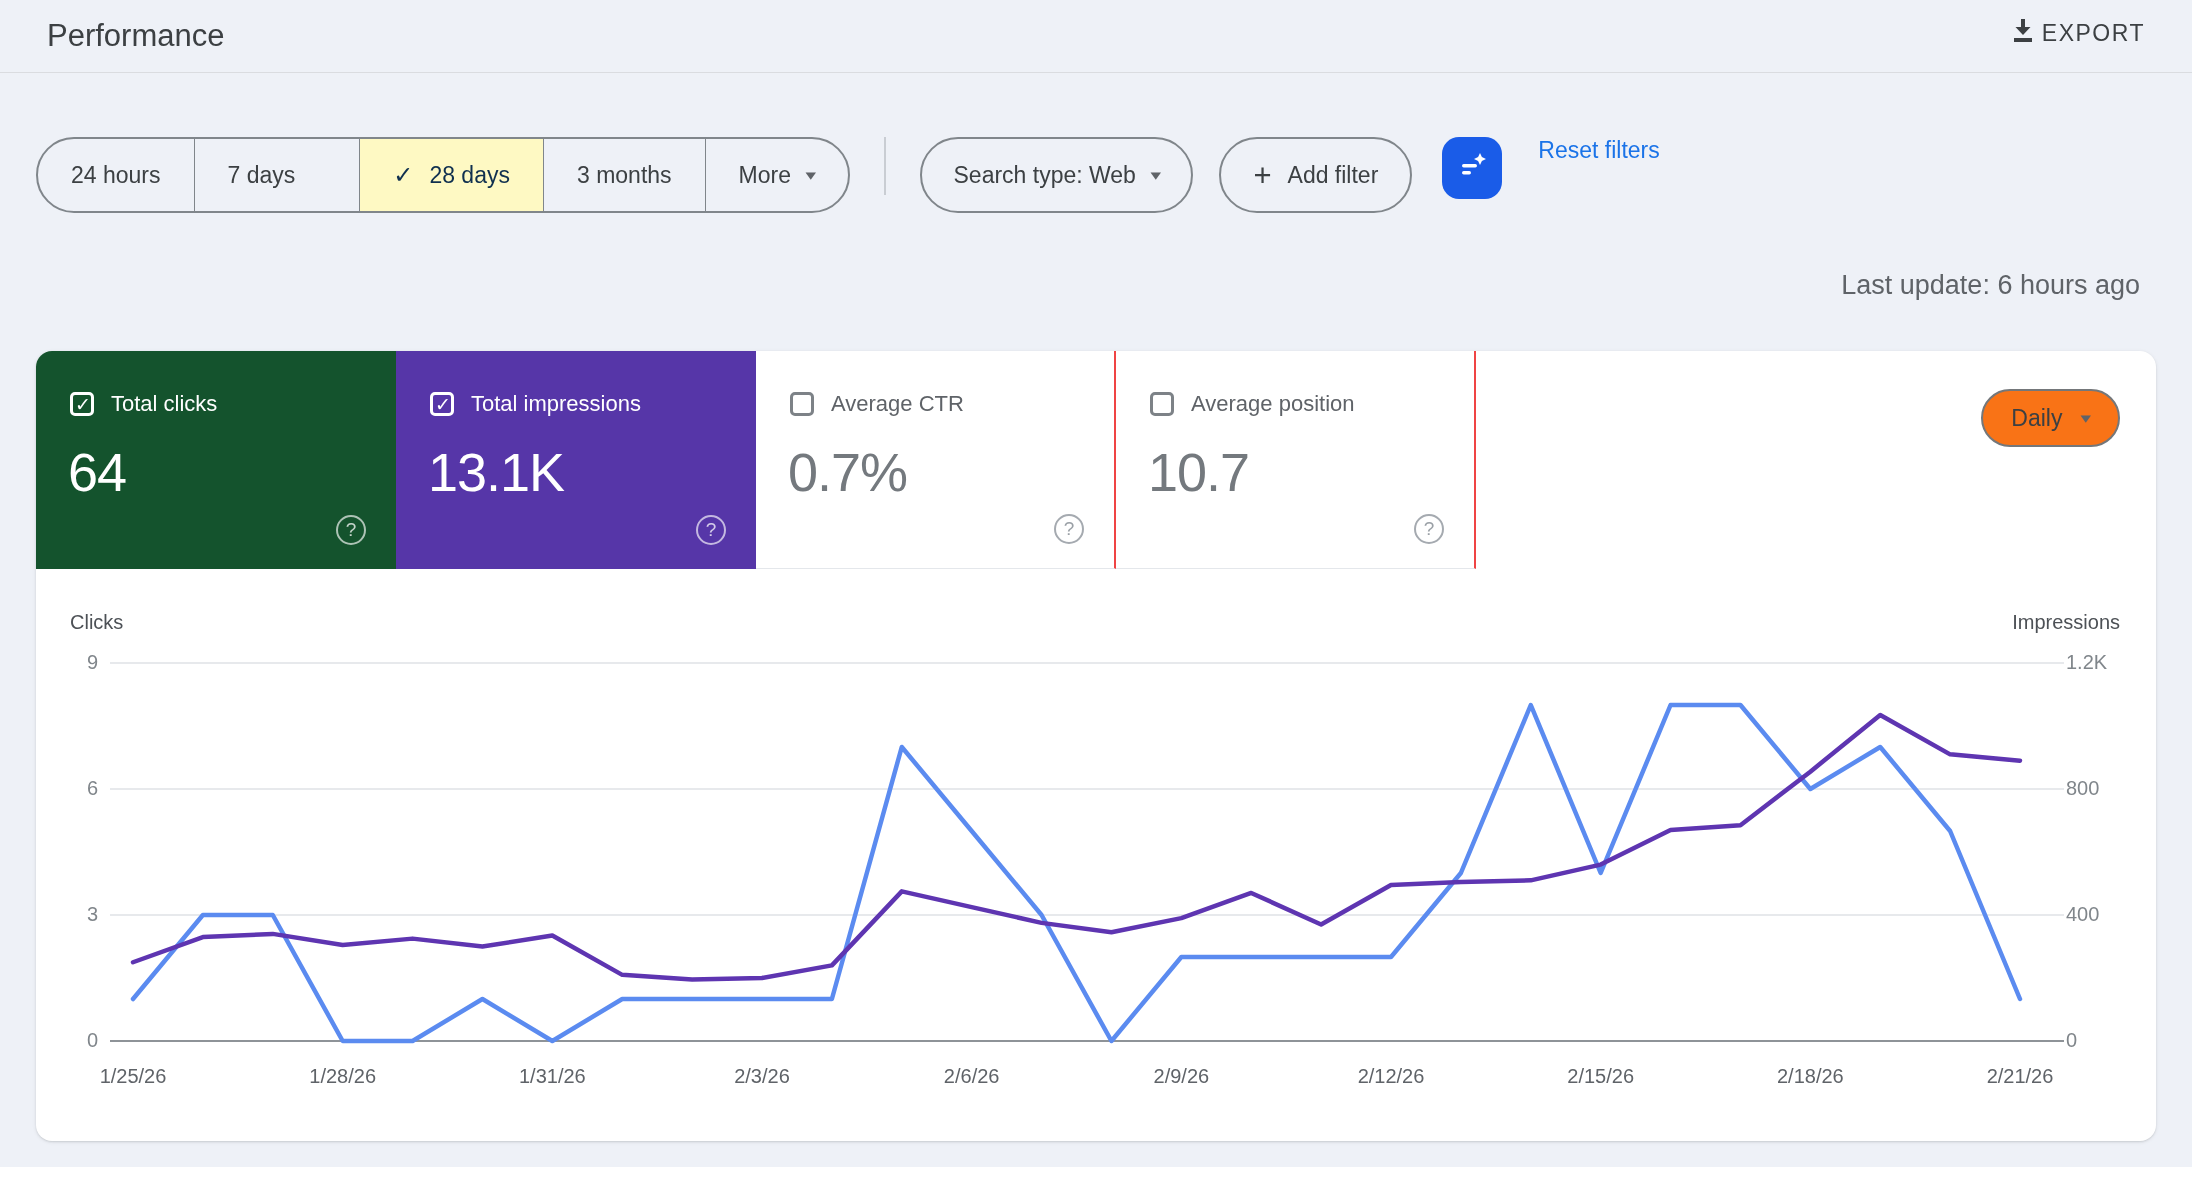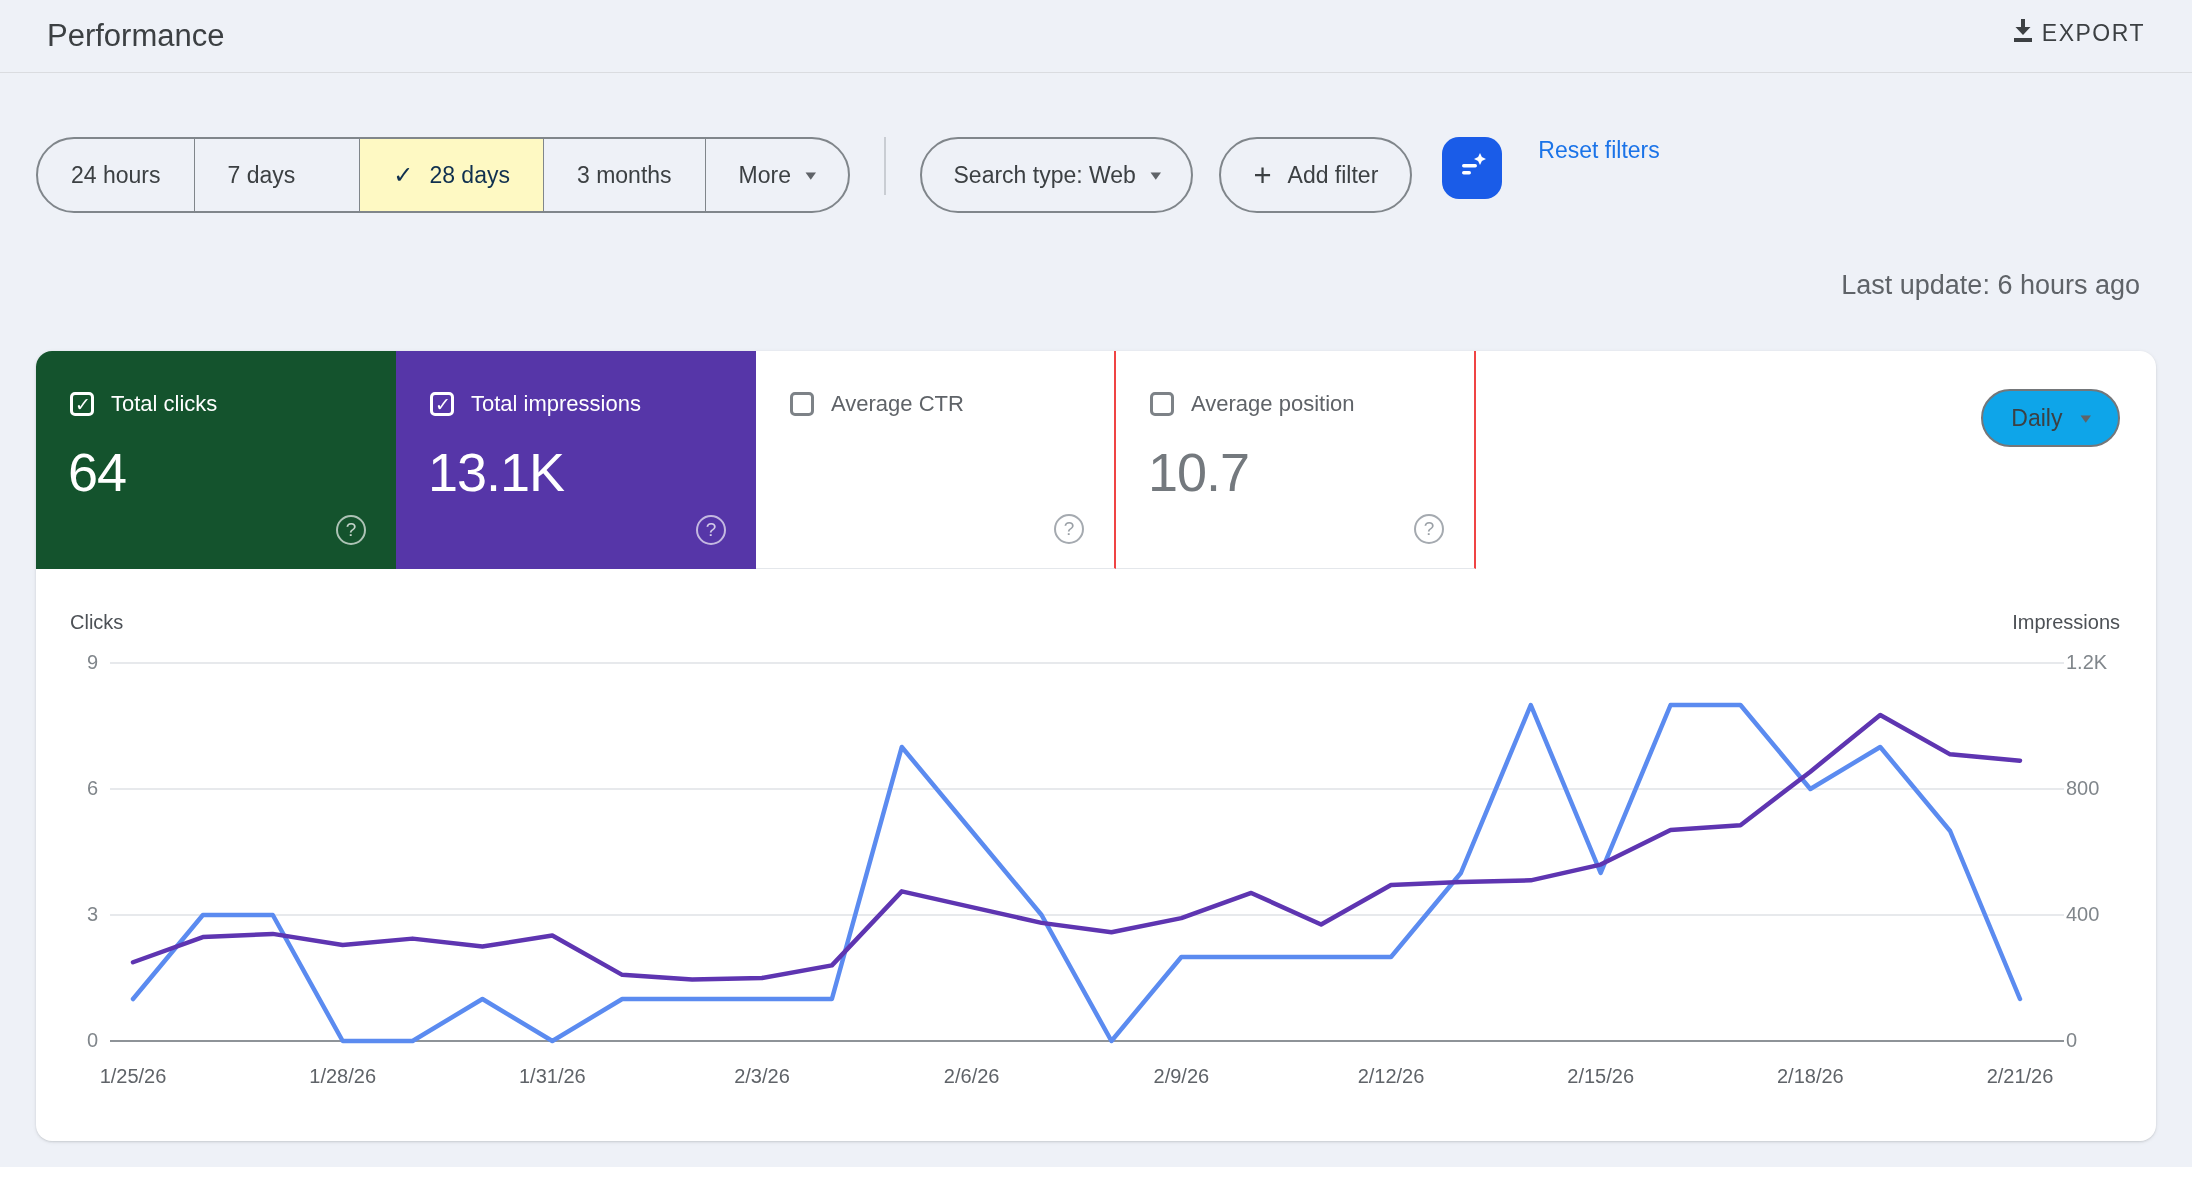--- a/index.html
+++ b/index.html
@@ -48,21 +48,21 @@
   .checkbox.checked::after{content:"\2713";position:absolute;left:2px;top:-2px;font-size:19px;font-weight:700;color:#fff;}
   .checkbox.unchecked{border:3px solid #7d8287;}
   .tile-label{font-size:22px;color:#5f6368;}
   .tile-value{font-size:54px;color:#74797e;margin:24px 0 0 32px;letter-spacing:-1px;}
   .help{position:absolute;right:30px;bottom:24px;width:30px;height:30px;border-radius:50%;box-sizing:border-box;
         display:flex;align-items:center;justify-content:center;font-size:19px;font-weight:500;}
   .help::after{content:"?";}
   .tile.colored .help{border:2px solid rgba(255,255,255,.65);color:rgba(255,255,255,.75);}
   .tile.white .help{border:2px solid #a5aab0;color:#9aa0a6;}
   .daily-btn{position:absolute;top:38px;right:36px;height:58px;display:flex;align-items:center;padding:8px 28px;
-             border:2px solid #74777a;border-radius:29px;font-size:23px;color:#3c4043;cursor:pointer;box-sizing:border-box;background:#0ea5e9;}
+             border:2px solid #74777a;border-radius:29px;font-size:23px;color:#3c4043;cursor:pointer;box-sizing:border-box;background:#f97316;}
   .daily-btn .caret{margin-left:20px;}
 
   
   .chart{position:absolute;left:0;top:218px;width:2120px;height:572px;}
   .chart svg{position:absolute;left:0;top:0;}
   .axis-title{position:absolute;font-size:20px;color:#4d5156;}
   .axis-title.left{left:34px;top:42px;}
   .axis-title.right{right:36px;top:42px;text-align:right;}
   .ytick{position:absolute;font-size:20px;color:#80868b;}
   .ytick.left{left:0;width:62px;text-align:right;}
@@ -149,20 +149,21 @@
             <span class="tile-label">Total impressions</span>
           </div>
           <div class="tile-value">13.1K</div>
           <span class="help"></span>
         </div>
         <div class="tile white">
           <div class="tile-head">
             <span class="checkbox unchecked"></span>
             <span class="tile-label">Average CTR</span>
           </div>
+          <div class="tile-value">0.7%</div>
           <span class="help"></span>
         </div>
         <div class="tile white">
           <div class="tile-head">
             <span class="checkbox unchecked"></span>
             <span class="tile-label">Average position</span>
           </div>
           <div class="tile-value">10.7</div>
           <span class="help"></span>
         </div>

